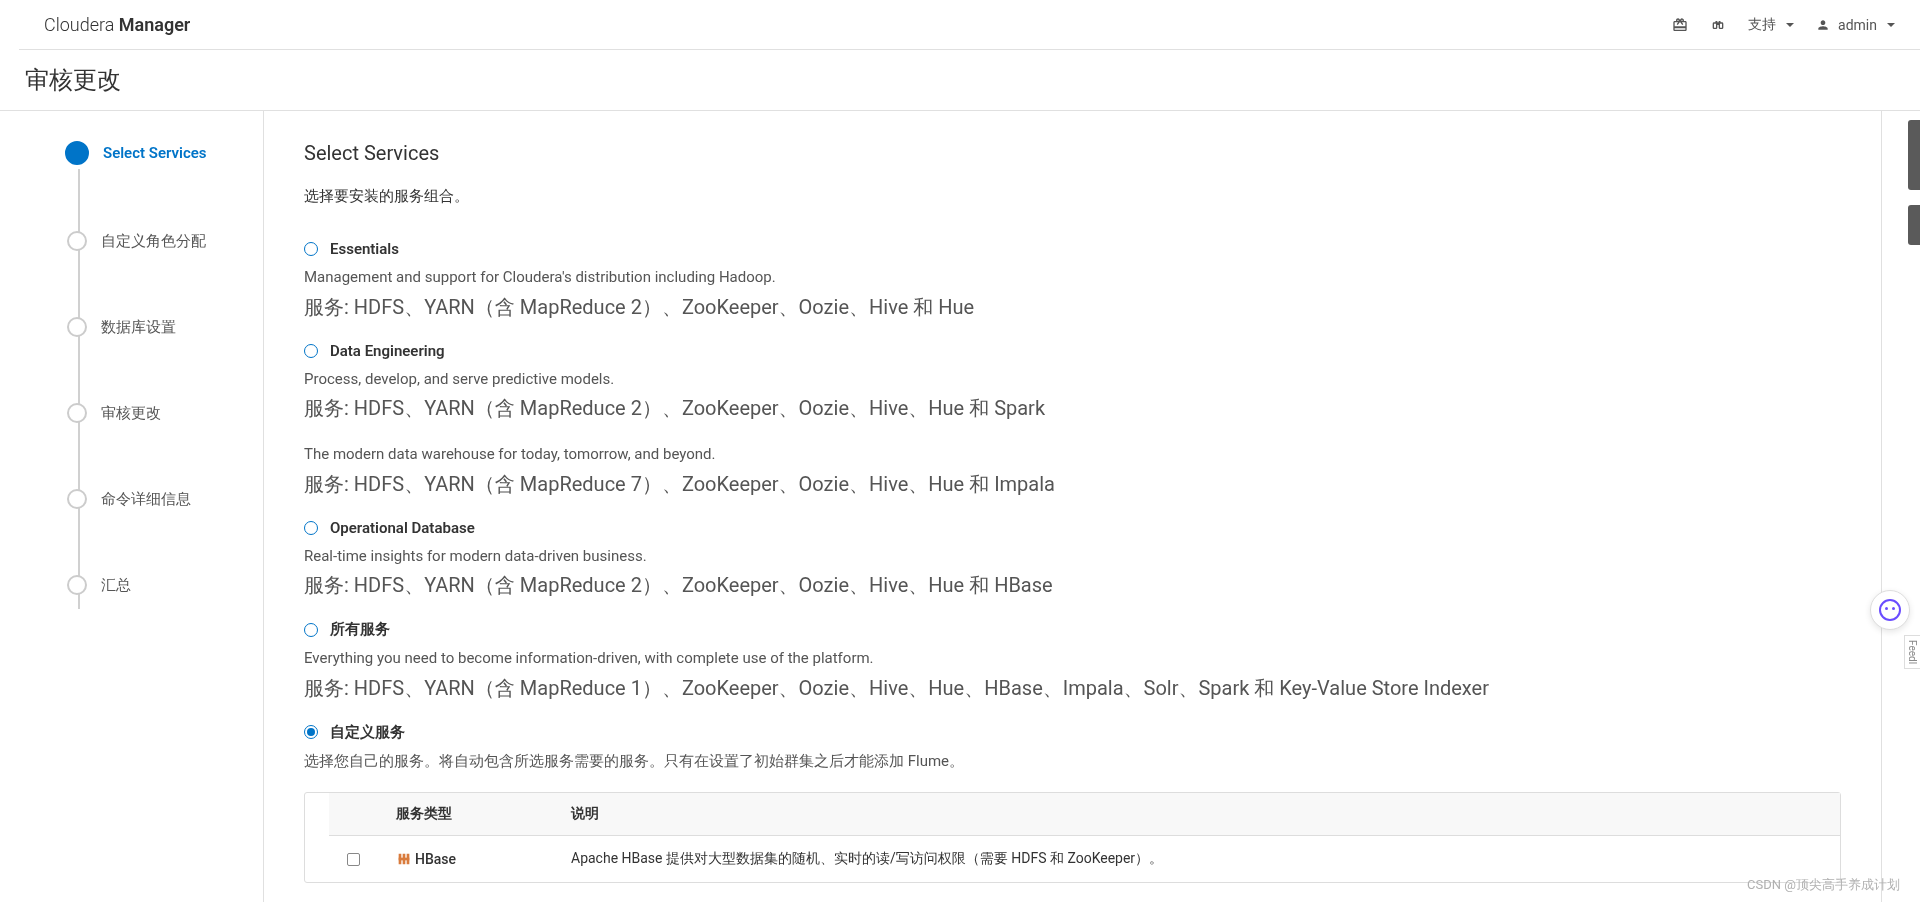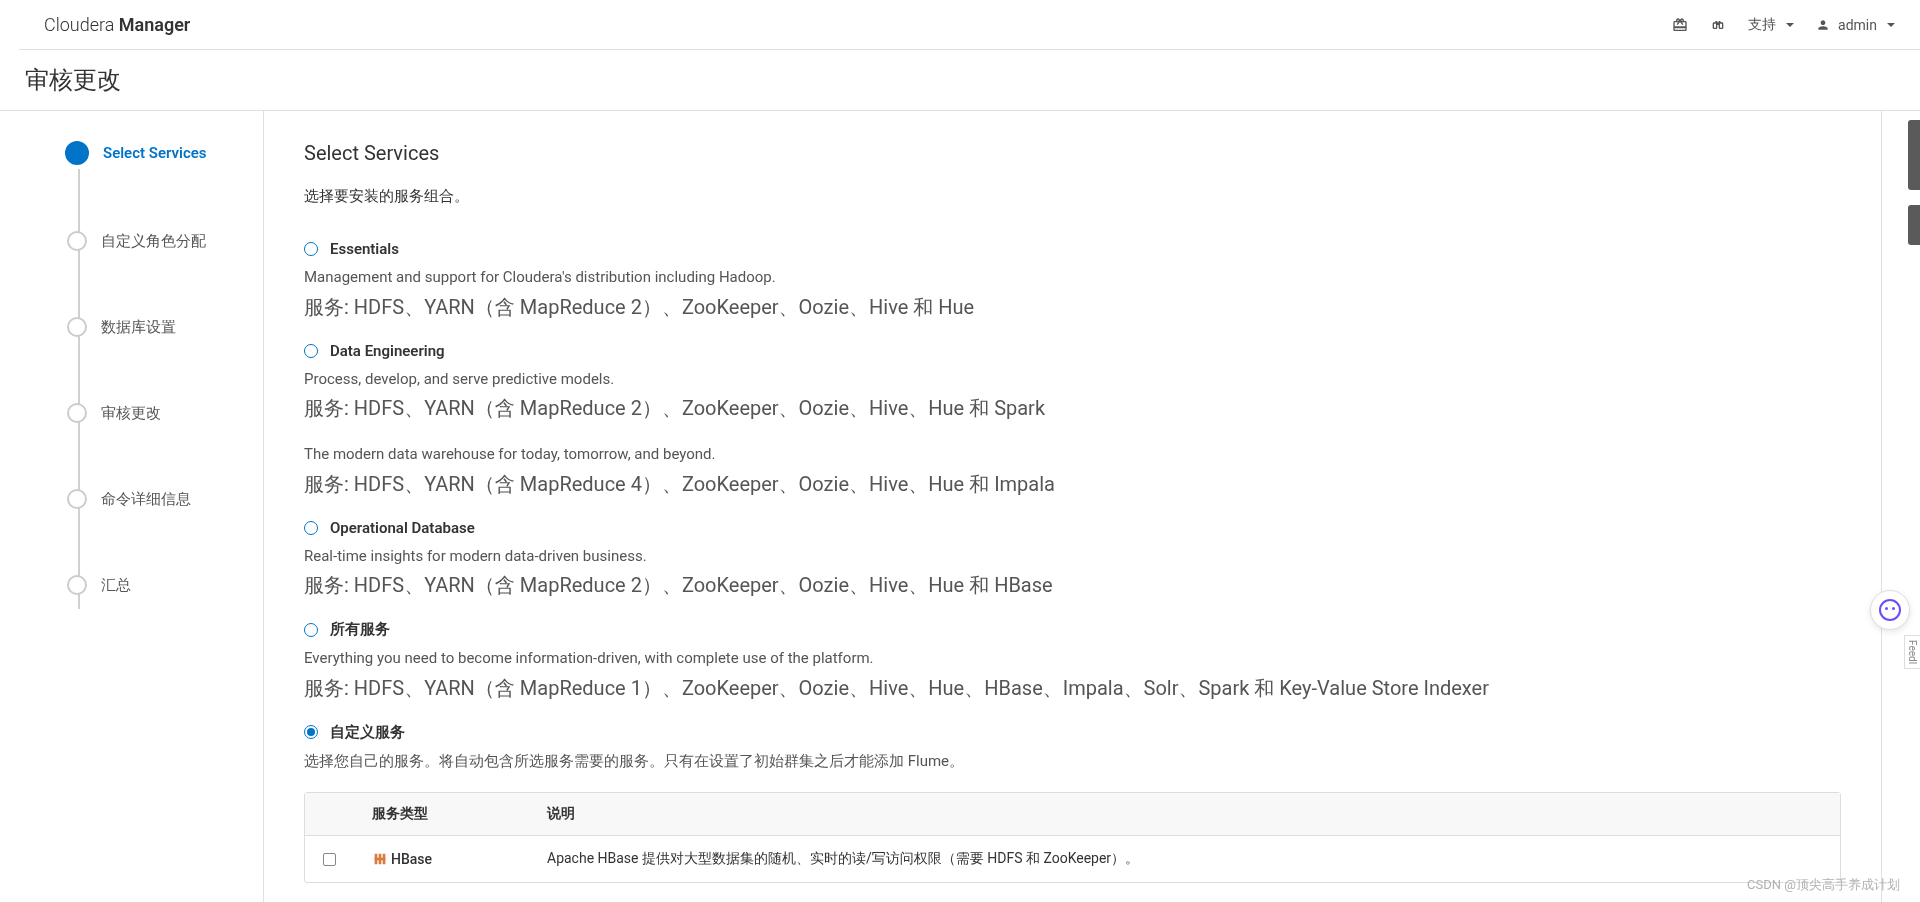--- a/index.html
+++ b/index.html
@@ -32,21 +32,21 @@
     .content-desc { color: #333; margin-bottom: 34px; font-size: 15px; }
     
     .option { margin-bottom: 20px; }
     .option-header { display: flex; align-items: center; gap: 12px; margin-bottom: 8px; }
     .radio { width: 14px; height: 14px; border-radius: 50%; border: 1.5px solid #0074c8; display: flex; align-items: center; justify-content: center; cursor: pointer; flex-shrink: 0; }
     .radio.checked::after { content: ''; width: 8px; height: 8px; border-radius: 50%; background: #0074c8; }
     .option-title { font-weight: 600; color: #333; font-size: 15px; }
     .option-desc { color: #555; margin-bottom: 3px; font-size: 15px; line-height: 1.5; }
     .option-services { color: #555; font-size: 20px; line-height: 1.5; }
     
-    .table-wrapper { border: 1px solid #ddd; border-radius: 3px; margin-top: 18px; }
+    .table-wrapper { border: 1px solid #ddd; border-radius: 3px; margin-top: 18px; padding-left: 24px; }
     .table { width: 100%; border-collapse: collapse; }
     .table th { text-align: left; padding: 12px 18px; font-weight: 600; color: #333; border-bottom: 1px solid #ddd; background: #f8f8f8; }
     .table td { padding: 14px 18px; color: #333; border-top: 1px solid #eee; }
     .check-col { width: 40px; }
     .svc-col { width: 175px; }
     .checkbox { width: 13px; height: 13px; border: 1px solid #888; border-radius: 2px; cursor: pointer; }
     .svc-name { display: flex; align-items: center; gap: 3px; font-weight: 500; }
     .hbase-icon { width: 16px; height: 16px; }
     
     .float-widget { position: fixed; right: 10px; top: 590px; width: 40px; height: 40px; border-radius: 50%; background: #fff; border: 1px solid #ddd; display: flex; align-items: center; justify-content: center; box-shadow: 0 2px 6px rgba(0,0,0,0.1); }
@@ -140,21 +140,21 @@
       <div class="option-header">
         <div class="radio"></div>
         <div class="option-title">Data Engineering</div>
       </div>
       <div class="option-desc">Process, develop, and serve predictive models.</div>
       <div class="option-services">服务: HDFS、YARN（含 MapReduce 2）、ZooKeeper、Oozie、Hive、Hue 和 Spark</div>
     </div>
 
     <div class="option">
       <div class="option-desc">The modern data warehouse for today, tomorrow, and beyond.</div>
-      <div class="option-services">服务: HDFS、YARN（含 MapReduce 4）、ZooKeeper、Oozie、Hive、Hue 和 Impala</div>
+      <div class="option-services">服务: HDFS、YARN（含 MapReduce 7）、ZooKeeper、Oozie、Hive、Hue 和 Impala</div>
     </div>
 
     <div class="option">
       <div class="option-header">
         <div class="radio"></div>
         <div class="option-title">Operational Database</div>
       </div>
       <div class="option-desc">Real-time insights for modern data-driven business.</div>
       <div class="option-services">服务: HDFS、YARN（含 MapReduce 2）、ZooKeeper、Oozie、Hive、Hue 和 HBase</div>
     </div>

